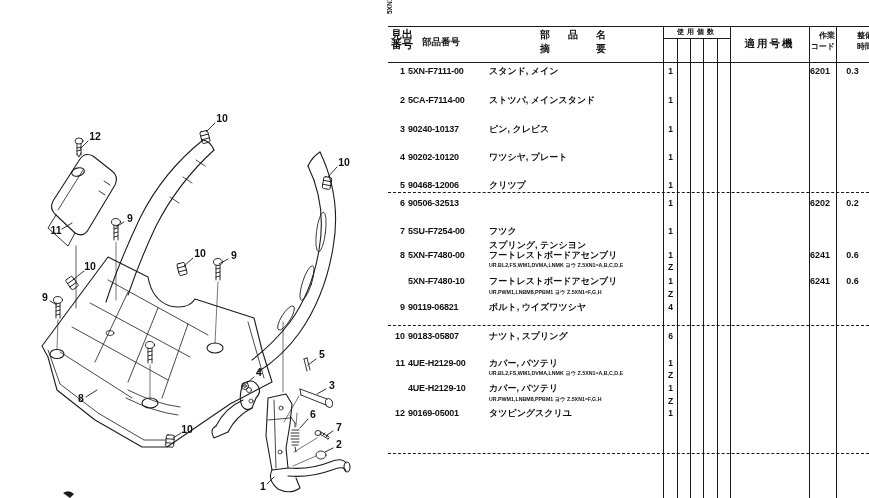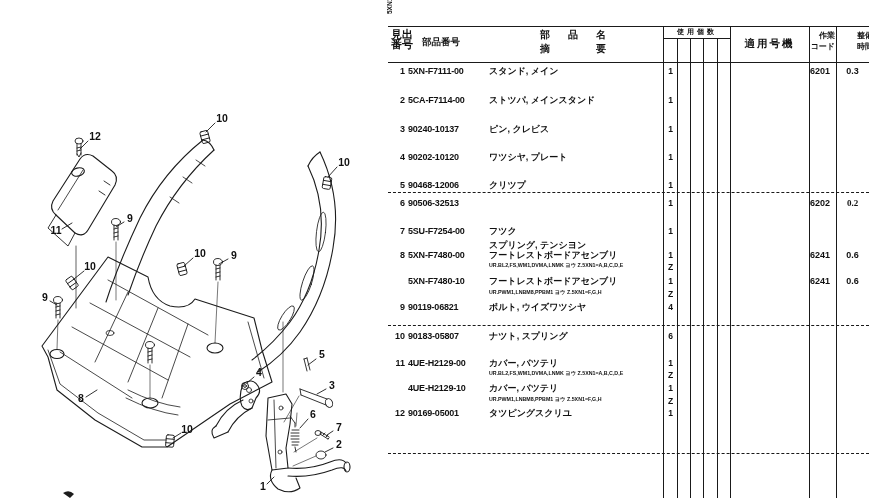--- a/index.html
+++ b/index.html
@@ -269,21 +269,21 @@
         <div class="cell c-qty" style="top: 152px;">1</div>
         <div class="cell c-no" style="top: 180px;">5</div>
         <div class="cell c-part" style="top: 180px;">90468-12006</div>
         <div class="cell c-name" style="top: 180px;">クリツプ</div>
         <div class="cell c-qty" style="top: 180px;">1</div>
         <div class="cell c-no" style="top: 198px;">6</div>
         <div class="cell c-part" style="top: 198px;">90506-32513</div>
         <div class="cell c-name" style="top: 196px; margin-top: 44px;">スプリング, テンシヨン</div>
         <div class="cell c-qty" style="top: 198px;">1</div>
         <div class="cell c-code" style="top: 198px;">6202</div>
-        <div class="cell c-time" style="top: 198px; font-family: Liberation Serif, serif;">0.2</div>
+        <div class="cell c-time" style="top: 198px;">0.2</div>
         <div class="cell c-no" style="top: 226px;">7</div>
         <div class="cell c-part" style="top: 226px;">5SU-F7254-00</div>
         <div class="cell c-name" style="top: 226px;">フツク</div>
         <div class="cell c-qty" style="top: 226px;">1</div>
         <div class="cell c-no" style="top: 250px;">8</div>
         <div class="cell c-part" style="top: 250px;">5XN-F7480-00</div>
         <div class="cell c-name" style="top: 250px;">フートレストボードアセンブリ</div>
         <div class="cell c-qty" style="top: 250px;">1</div>
         <div class="cell c-code" style="top: 250px;">6241</div>
         <div class="cell c-time" style="top: 250px;">0.6</div>

